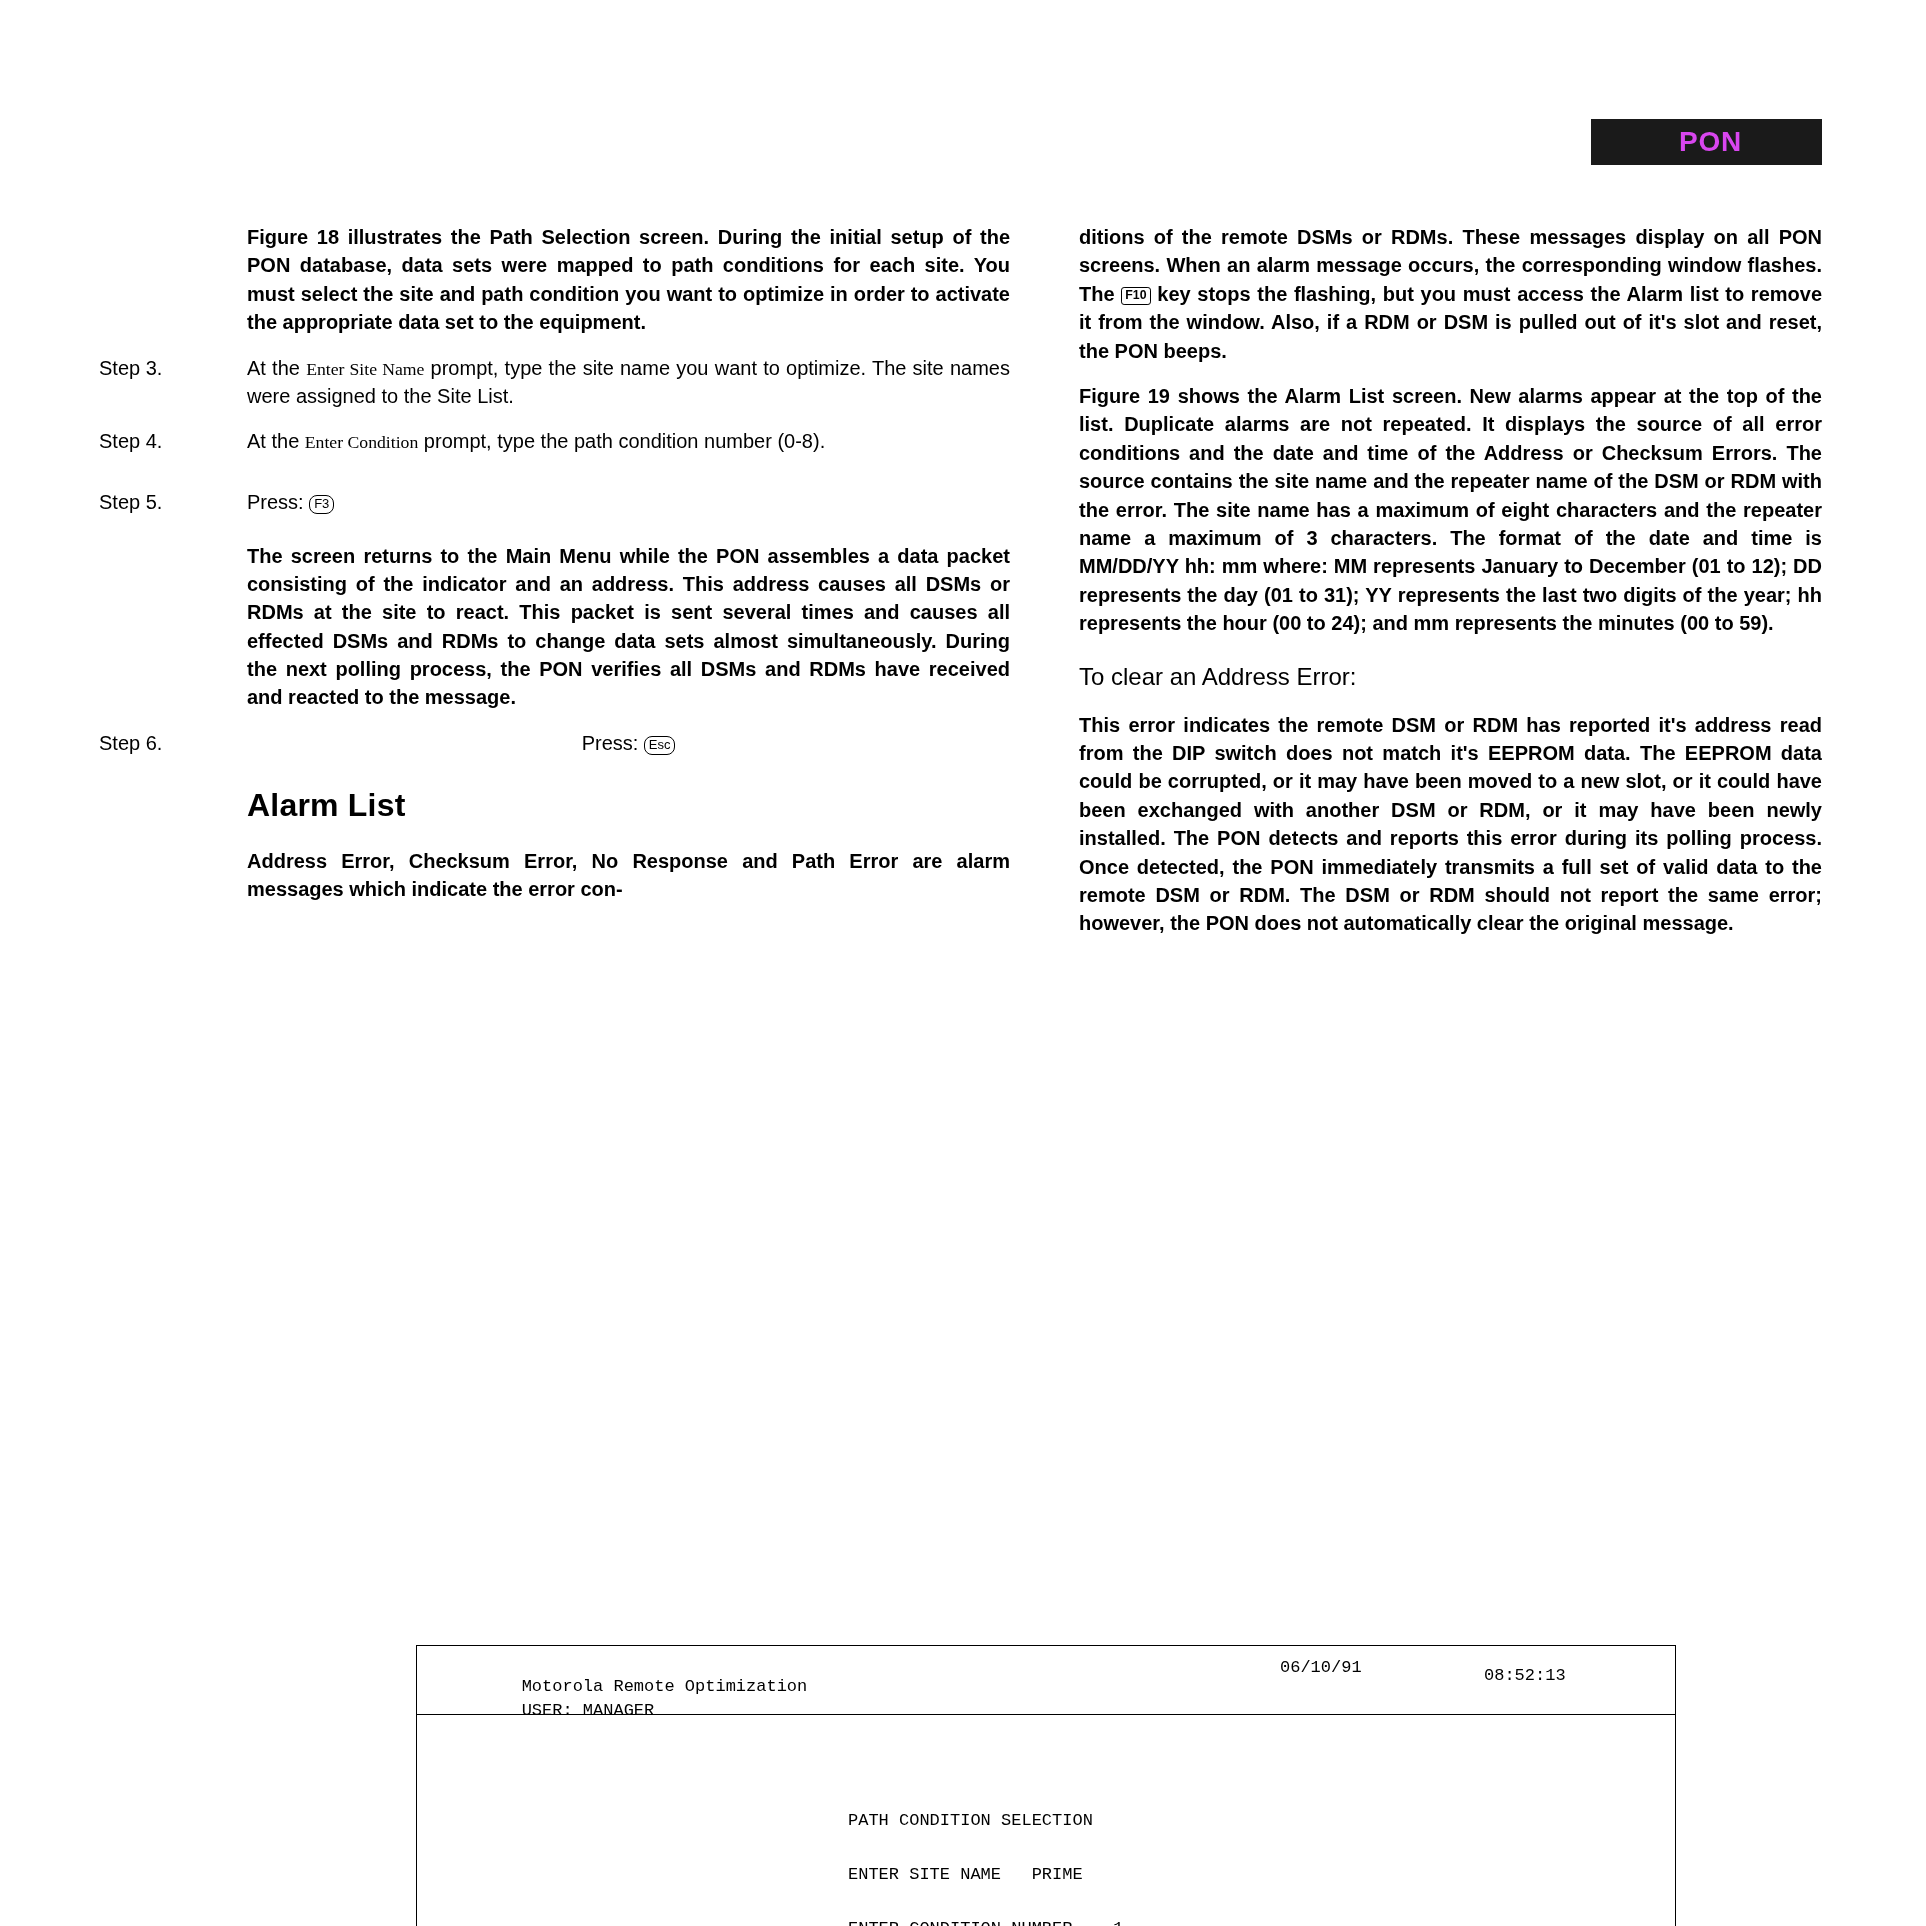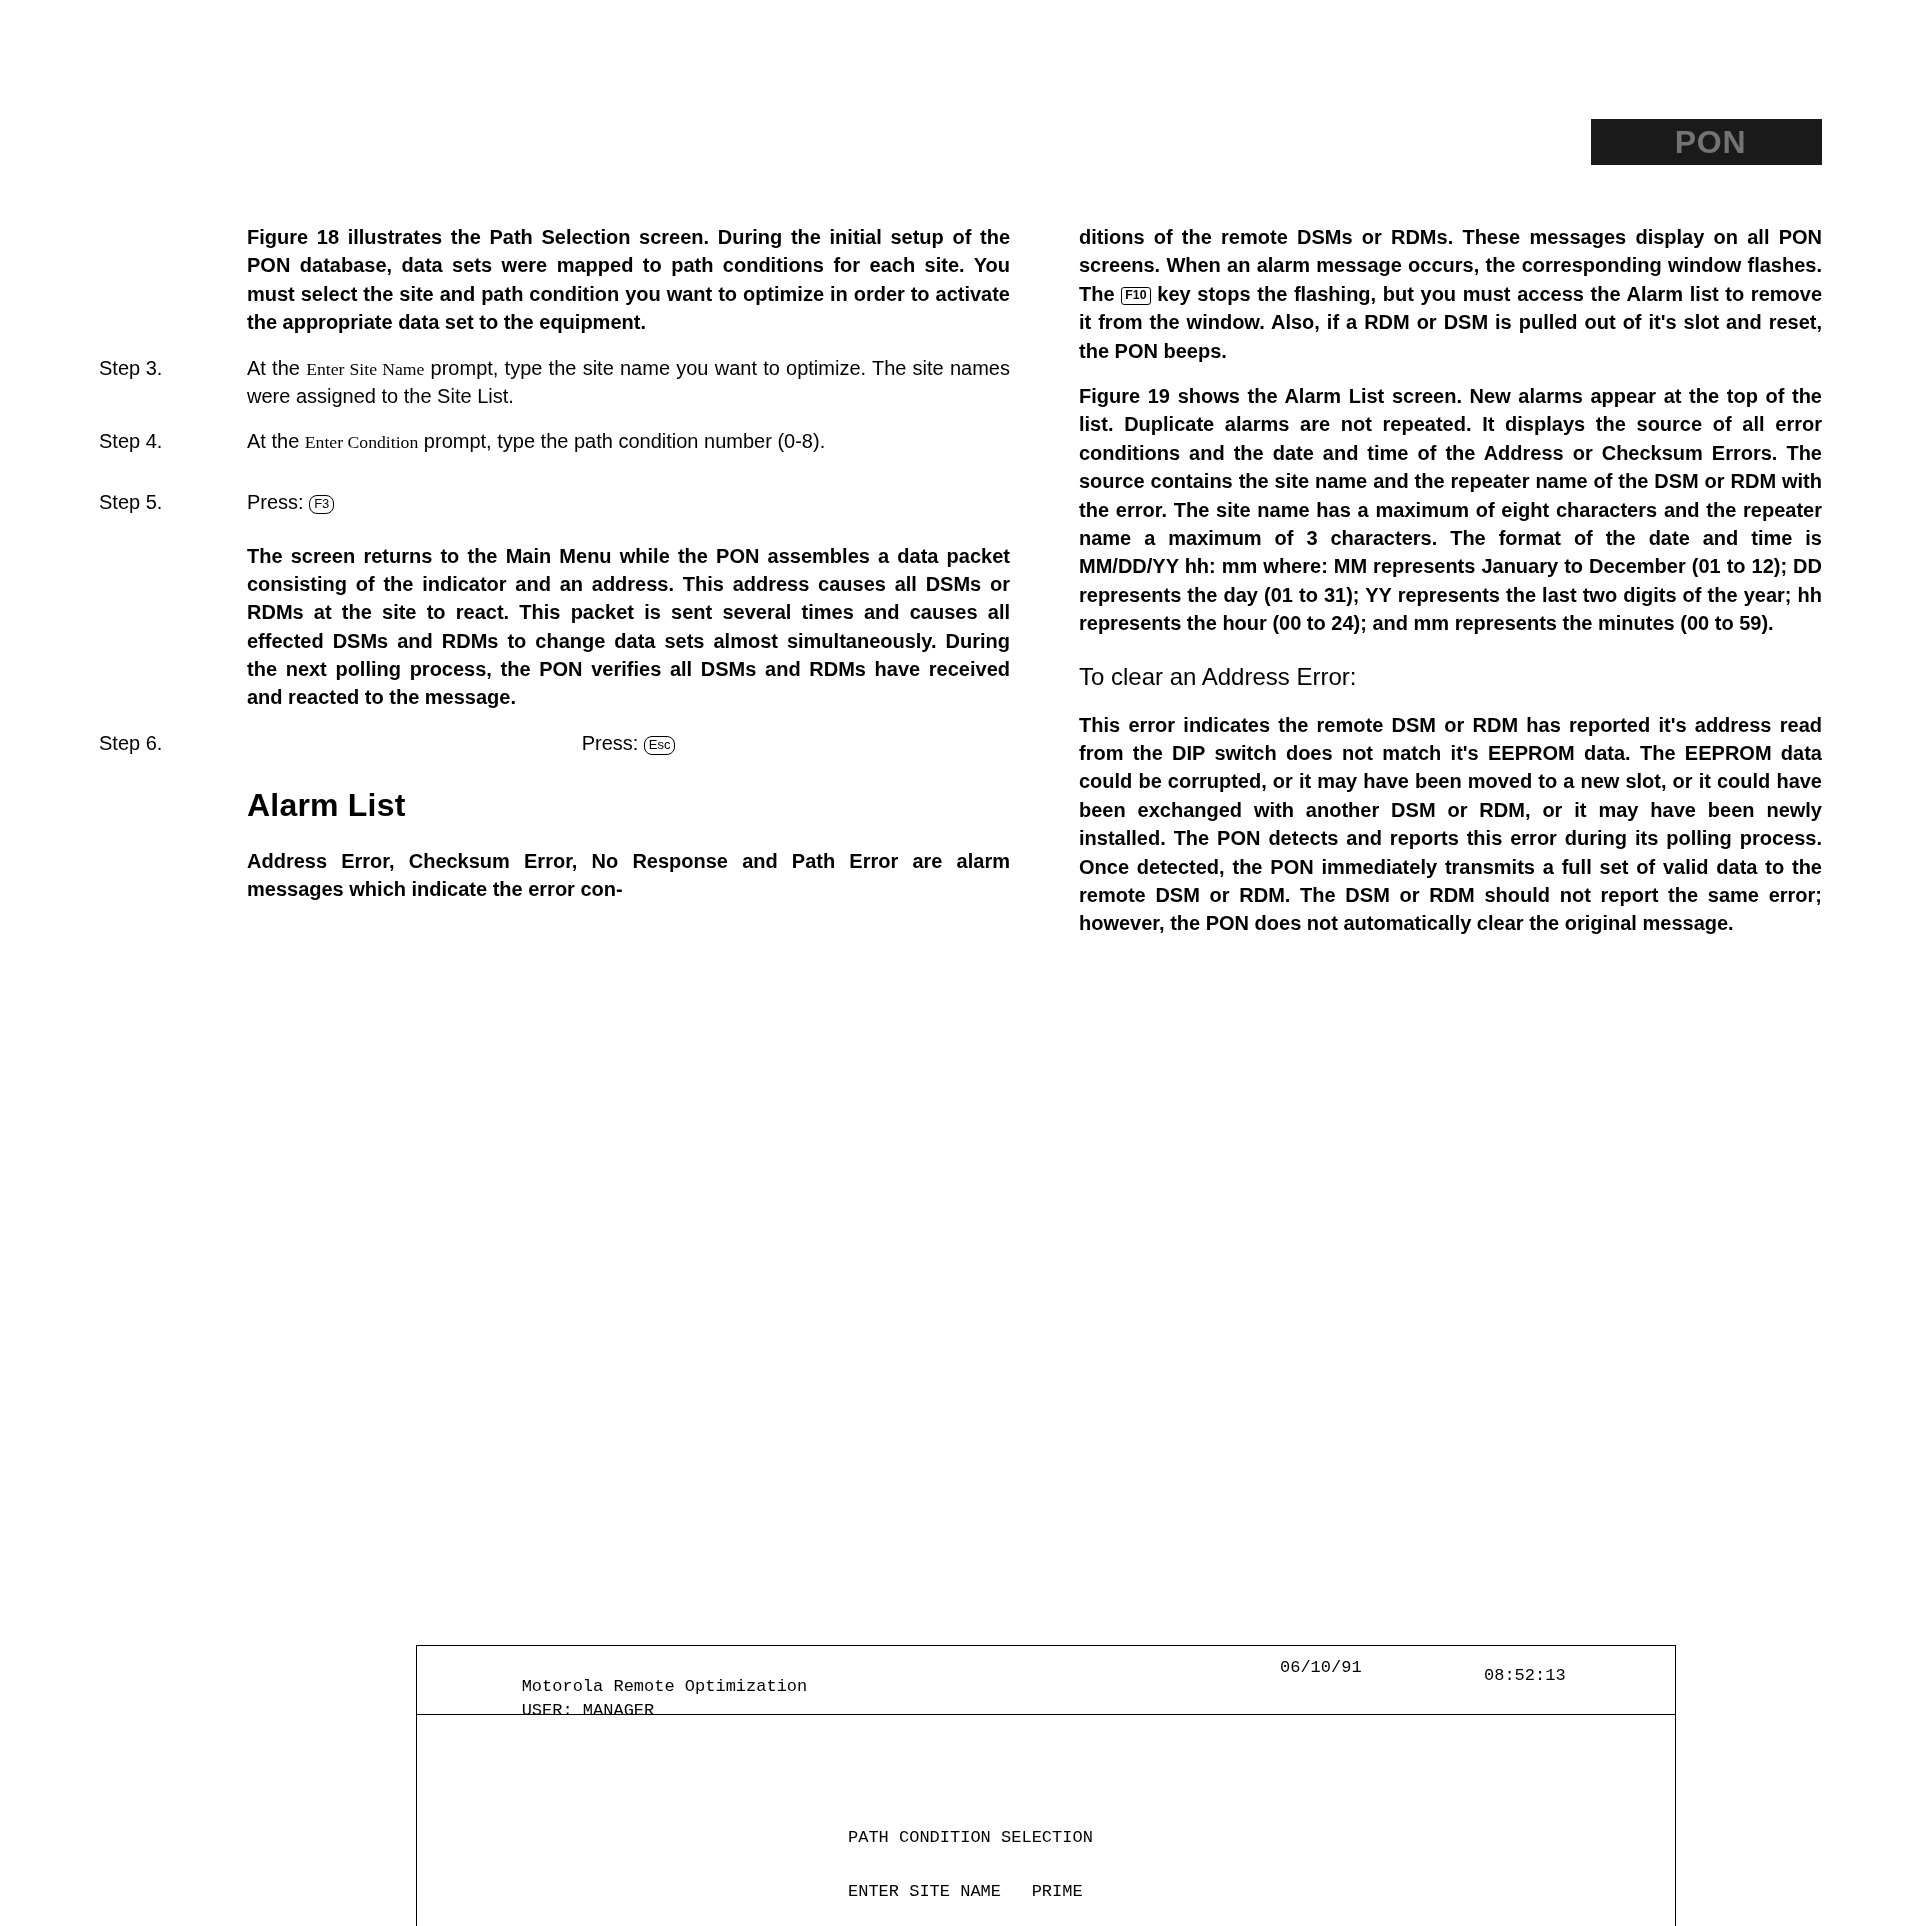--- a/index.html
+++ b/index.html
@@ -25,22 +25,22 @@
     top: 119px;
     right: 116px;
     width: 231px;
     height: 46px;
     background: #1a1a1a;
     display: flex;
     align-items: center;
     justify-content: center;
   }
   .header-tab-label {
-    color: #737373;
-    font-size: 32px;
+    color: #d946ef;
+    font-size: 28px;
     font-weight: bold;
     letter-spacing: 0.8px;
     margin-left: 8px;
   }
 
   
   .col {
     position: absolute;
     top: 223px;
     font-size: 20px;
@@ -155,21 +155,20 @@
     margin-top: 8px;
   }
   .term-body {
     position: relative;
     height: 393px;
     box-sizing: border-box;
   }
   .term-line {
     position: absolute;
     white-space: pre;
-    margin-top: 17px;
   }
   .t-title { left: 431px; top: 96px; }
   .t-site  { left: 431px; top: 150px; }
   .t-cond  { left: 431px; top: 204px; }
 </style>
 </head>
 <body>
 
 <div class="page">
 

